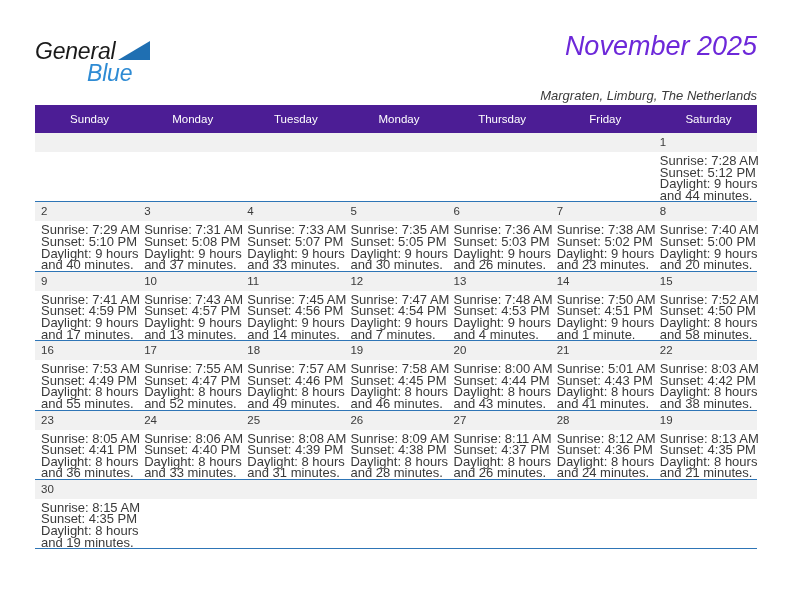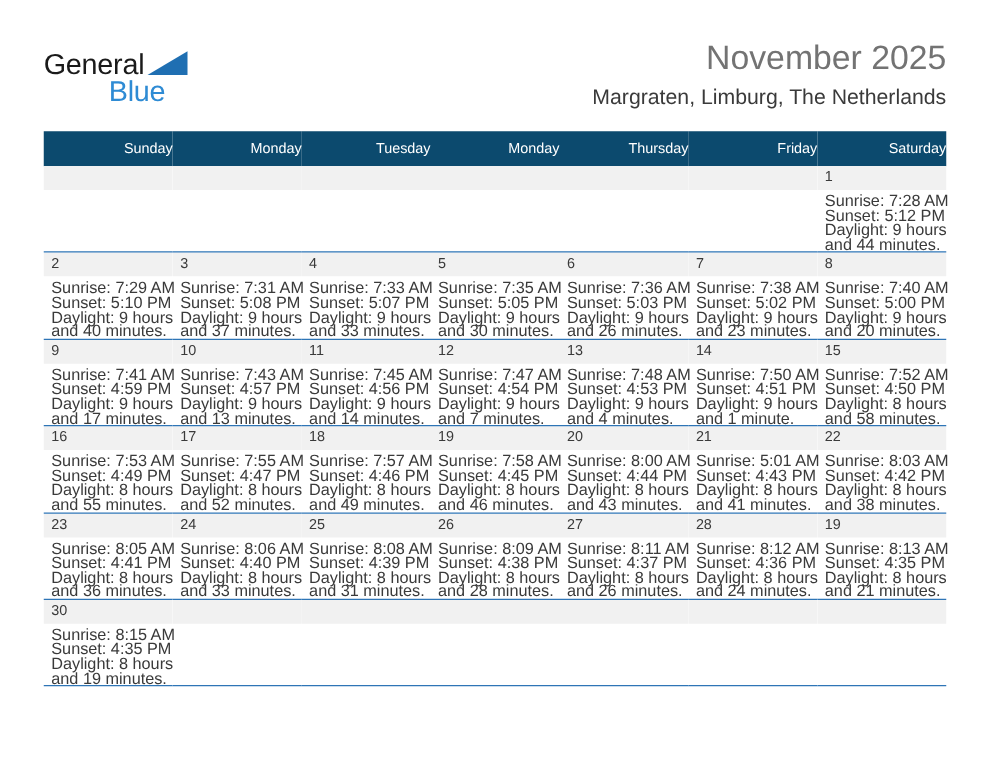--- a/index.html
+++ b/index.html
@@ -20,20 +20,21 @@
     box-sizing: border-box;
   }
 
   
   .header {
     position: absolute;
     left: 0;
     top: 0;
     width: 792px;
     height: 120px;
+    font-style: italic;
   }
   .logo {
     position: absolute;
     left: 35px;
     top: 38px;
     width: 190px;
     height: 50px;
   }
   .logo-general {
     position: absolute;
@@ -66,48 +67,48 @@
   }
   .title-block {
     position: absolute;
     right: 35px;
     top: 30px;
     text-align: right;
   }
   .cal-title {
     font-size: 27px;
     line-height: 33px;
-    color: #737373;
+    color: #6d28d9;
     font-weight: normal;
     white-space: nowrap;
   }
   .cal-subtitle {
-    margin-top: 6px;
-    font-size: 17px;
+    margin-top: 24px;
+    font-size: 13px;
     line-height: 18px;
     color: #3a3a3a;
     white-space: nowrap;
     padding-left: 28px;
   }
 
   
   .calendar {
     position: absolute;
     left: 35px;
     top: 105px;
     width: 722px;
     border-collapse: collapse;
     table-layout: fixed;
   }
   .calendar th {
-    background: #0c4a6e;
+    background: #4c1d95;
     color: #ffffff;
     font-weight: normal;
     font-size: 11.5px;
-    text-align: right;
+    text-align: center;
     padding: 5px 0 5px 6px;
     height: 18px;
     border: none;
   }
   .calendar td {
     vertical-align: top;
     padding: 0;
     border: none;
     background: #ffffff;
     height: 66px;

